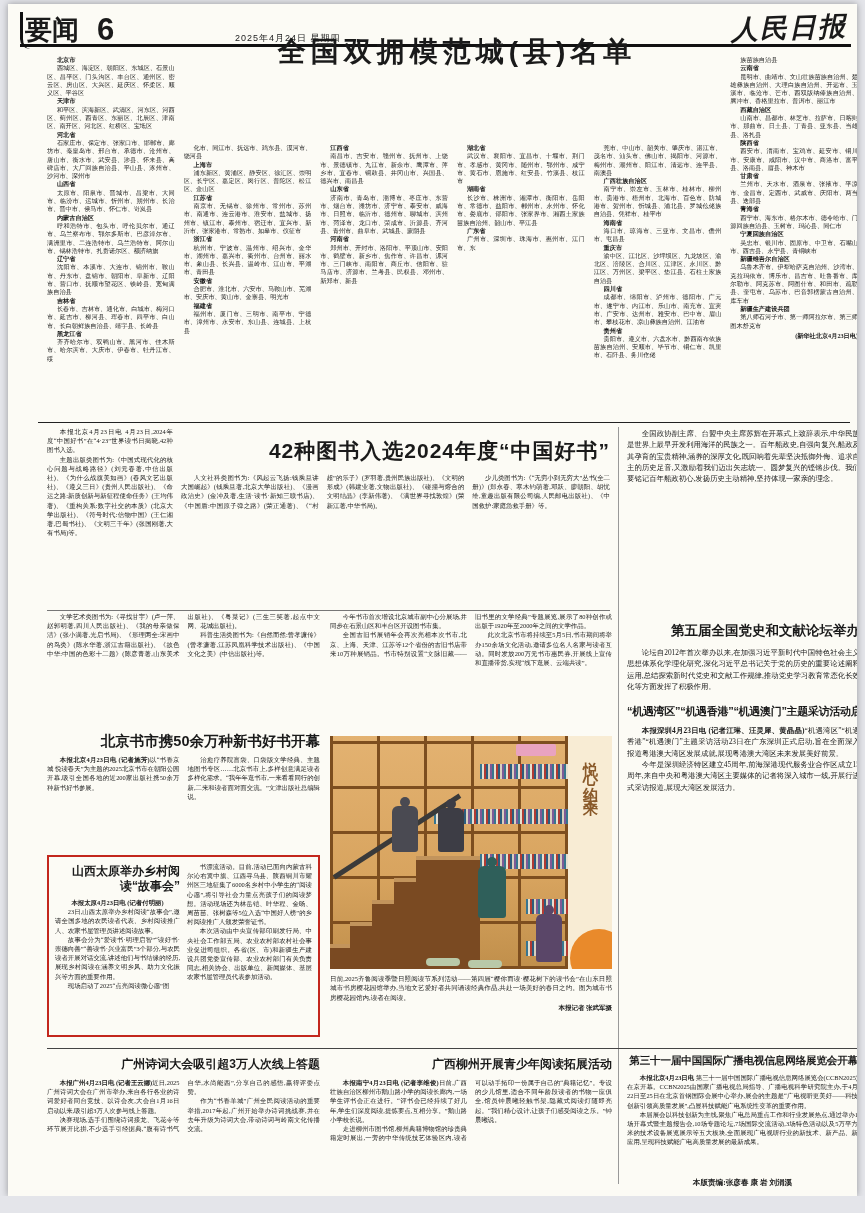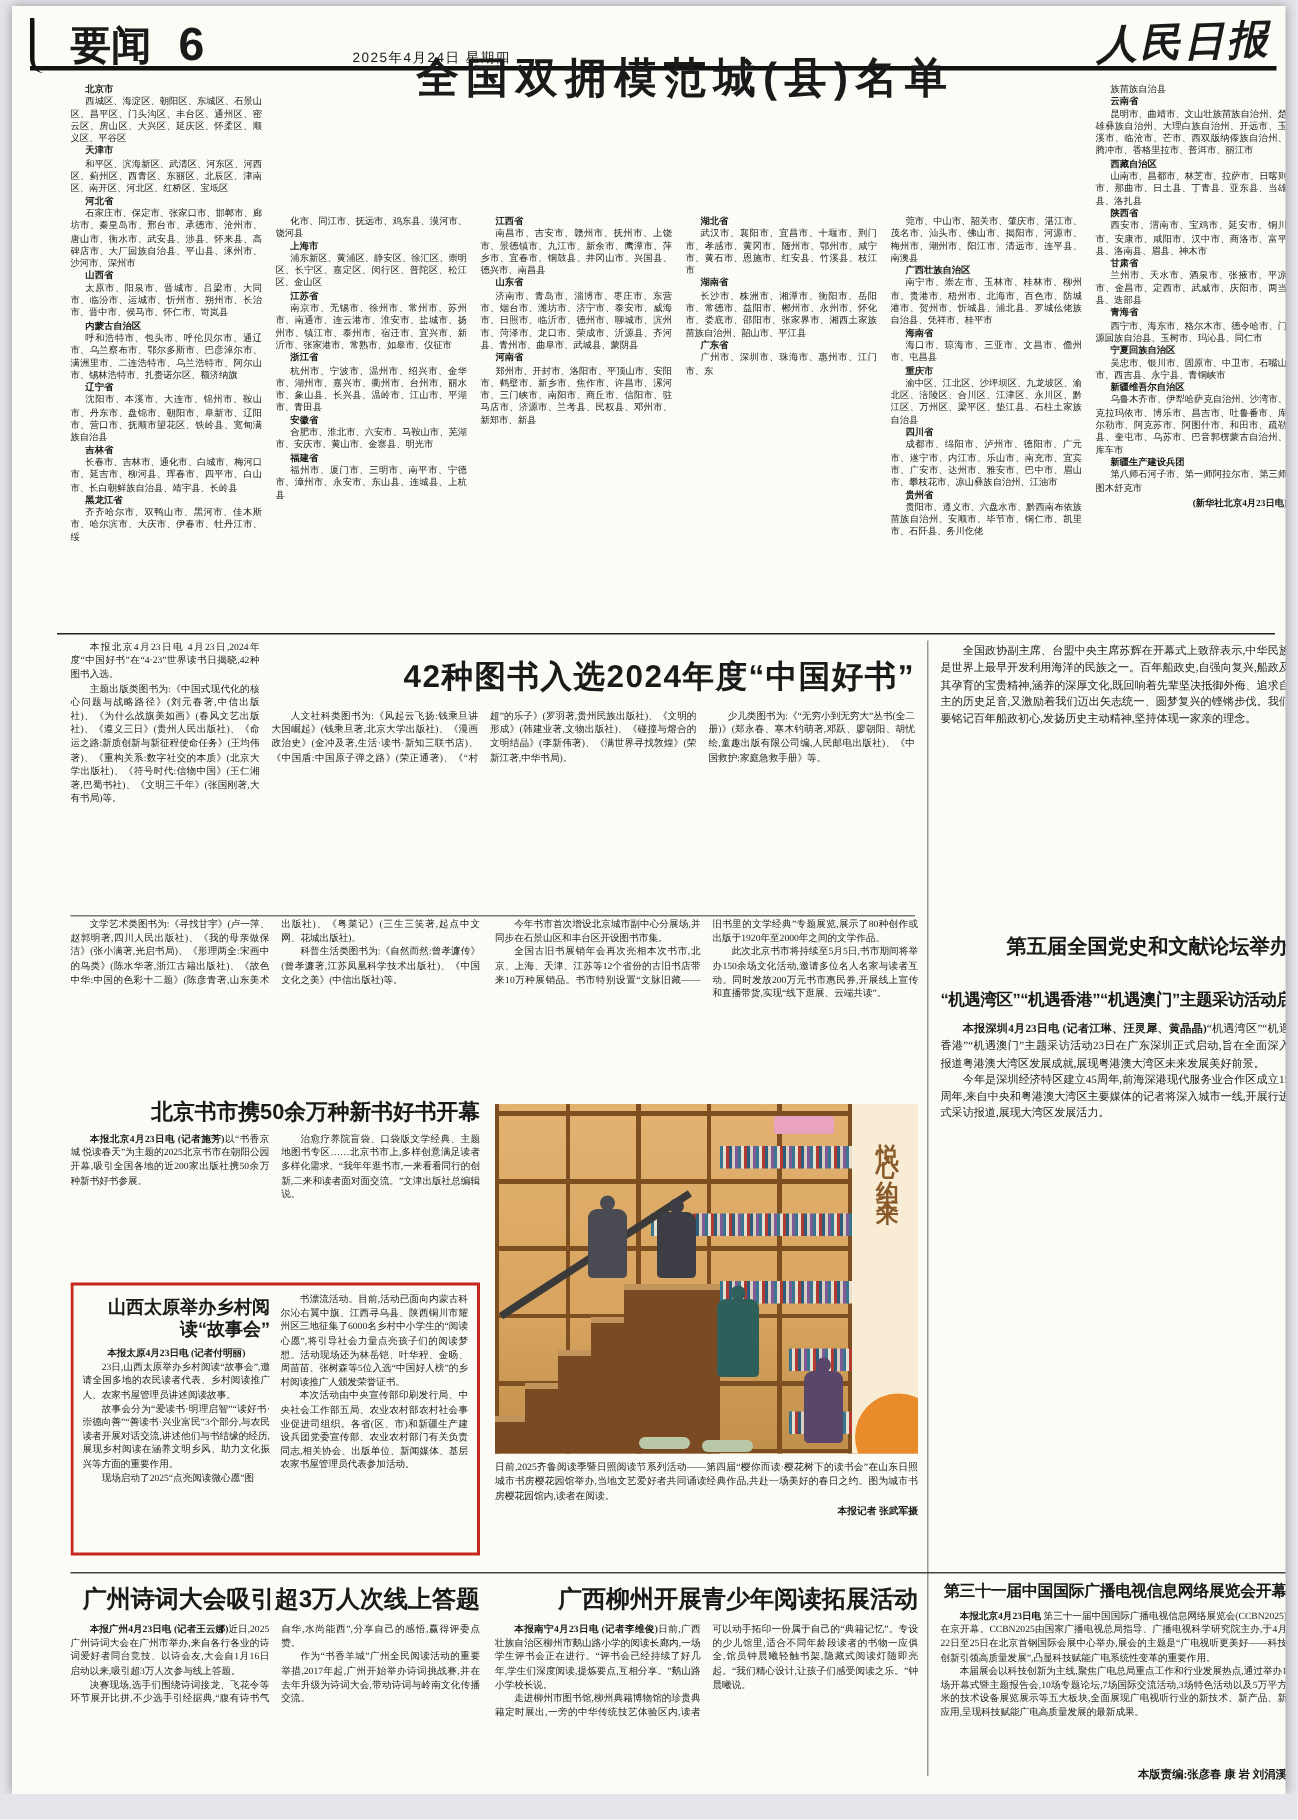--- a/index.html
+++ b/index.html
@@ -3,21 +3,21 @@
 <meta charset="utf-8">
 <style>
   html,body{margin:0;padding:0;background:#e4e5ea;}
   body{font-family:"Liberation Serif","DejaVu Serif",serif;color:#1a1a1a;}
   .paper{position:relative;width:849px;height:1192px;margin:4px auto 0;background:#fcfbf5;
          box-shadow:0 0 7px rgba(0,0,0,.35);overflow:hidden;}
   
   .hdr{position:absolute;top:6px;left:12px;right:6px;height:38px;}
   .hdr-rule{position:absolute;top:40px;left:12px;right:6px;height:2.5px;background:#111;}
   .badge{position:absolute;left:0;top:2px;display:flex;align-items:flex-end;
-         border-left:3.5px solid #111;border-radius:0 0 0 10px;padding:2px 8px 4px 24px;}
+         border-left:3.5px solid #111;border-radius:0 0 0 10px;padding:2px 8px 4px 2px;}
   .badge .sec{font-family:"Liberation Sans",sans-serif;font-weight:bold;font-size:27px;line-height:30px;}
   .badge .num{font-family:"Liberation Sans",sans-serif;font-weight:bold;font-size:31px;line-height:31px;margin-left:18px;}
   .hdr-date{position:absolute;left:215px;top:22px;font-family:"Liberation Sans",sans-serif;
             font-weight:normal;font-size:9px;letter-spacing:1px;}
   .masthead{position:absolute;right:4px;top:0;font-family:"DejaVu Serif",serif;font-style:italic;
             font-weight:bold;font-size:27px;transform:rotate(-2deg);letter-spacing:2px;}
   
   .namelist{position:absolute;top:52px;left:39px;width:811px;height:364px;display:flex;gap:9px;overflow:hidden;}
   .nl-col{flex:1 1 0;overflow:hidden;font-size:6.2px;line-height:8.3px;text-align:justify;}
   .nl-pad{padding-top:88px;}
@@ -74,24 +74,24 @@
   .banner-txt{position:absolute;top:14px;left:50%;transform:translateX(-50%);writing-mode:vertical-rl;
       font-family:"Liberation Sans",sans-serif;font-weight:bold;font-size:15px;letter-spacing:7px;color:#8a5a2a;}
   .banner-blob{position:absolute;right:-16px;bottom:-18px;width:58px;height:58px;border-radius:50%;background:#e98a2b;}
   .pink-tag{position:absolute;right:56px;top:8px;width:40px;height:12px;background:#e9a3c0;border-radius:2px;}
   
   .z-bottom{position:absolute;top:1044px;left:39px;width:811px;height:142px;}
   .zb-rule{position:absolute;top:0;left:0;width:811px;height:1px;background:#444;}
   .zb-a{position:absolute;top:6px;left:0;width:273px;}
   .zb-b{position:absolute;top:6px;left:283px;width:282px;}
   .zb-c{position:absolute;top:4px;left:580px;width:231px;}
-  .zb-head{font-size:16px;margin:2px 0 5px;}
+  .zb-head{font-size:12px;margin:2px 0 5px;}
   .zb-head-sm{font-size:10.6px;white-space:nowrap;margin:2px 0 5px;letter-spacing:-.2px;}
   .zb-cols{column-count:2;column-gap:8px;height:100px;}
-  .credits{margin-top:7px;text-align:right;font-weight:bold;font-size:7.6px;}
+  .credits{margin-top:7px;text-align:center;font-weight:bold;font-size:7.6px;}
 </style>
 </head>
 <body>
 
 <div class="paper">
 
   <div class="hdr">
     <div class="badge">
       <span class="sec">要闻</span>
       <span class="num">6</span>
@@ -267,20 +267,21 @@
     </div>
     <div class="caption">
       <span>日前,2025齐鲁阅读季暨日照阅读节系列活动——第四届“樱你而读·樱花树下的读书会”在山东日照城市书房樱花园馆举办,当地文艺爱好者共同诵读经典作品,共赴一场美好的春日之约。图为城市书房樱花园馆内,读者在阅读。</span>
       <span class="cap-credit">本报记者 张武军摄</span>
     </div>
   </div>
 
   <div class="z-right">
     <div class="h-sans ds-head">第五届全国党史和文献论坛举办</div>
     <div class="body-m">
+      <span><p class="p">论坛自2012年首次举办以来,在加强习近平新时代中国特色社会主义思想体系化学理化研究,深化习近平总书记关于党的历史的重要论述阐释运用,总结探索新时代党史和文献工作规律,推动党史学习教育常态化长效化等方面发挥了积极作用。</p></span>
     </div>
     <div class="h-sans jy-head">“机遇湾区”“机遇香港”“机遇澳门”主题采访活动启动</div>
     <div class="body-m">
       <p class="p"><b class="by">本报深圳4月23日电 (记者江琳、汪灵犀、黄晶晶)</b><span>“机遇湾区”“机遇香港”“机遇澳门”主题采访活动23日在广东深圳正式启动,旨在全面深入报道粤港澳大湾区发展成就,展现粤港澳大湾区未来发展美好前景。</span></p>
       <span><p class="p">今年是深圳经济特区建立45周年,前海深港现代服务业合作区成立15周年,来自中央和粤港澳大湾区主要媒体的记者将深入城市一线,开展行进式采访报道,展现大湾区发展活力。</p></span>
     </div>
   </div>
 
   <div class="z-bottom">
     <div class="zb-rule"></div>

